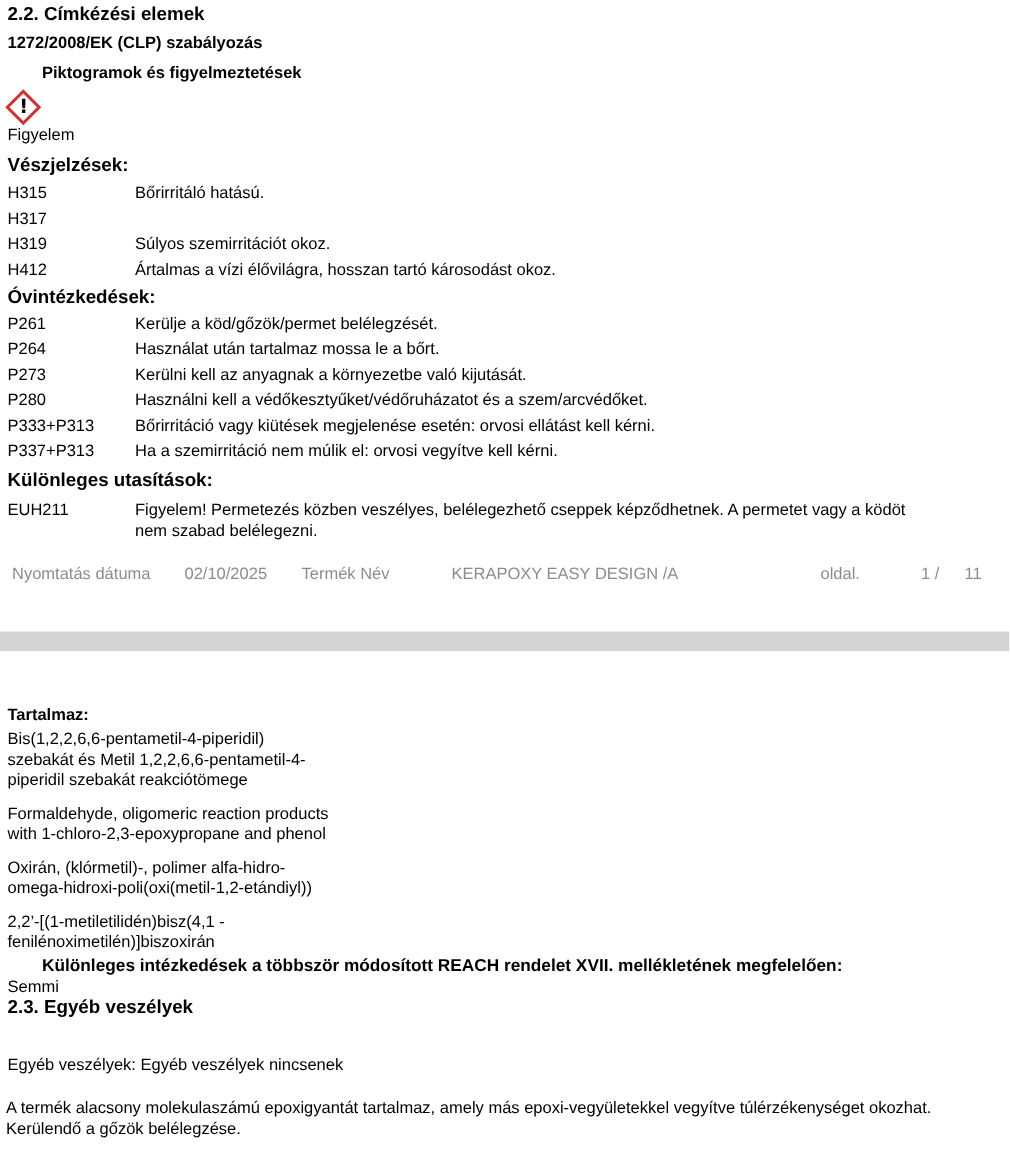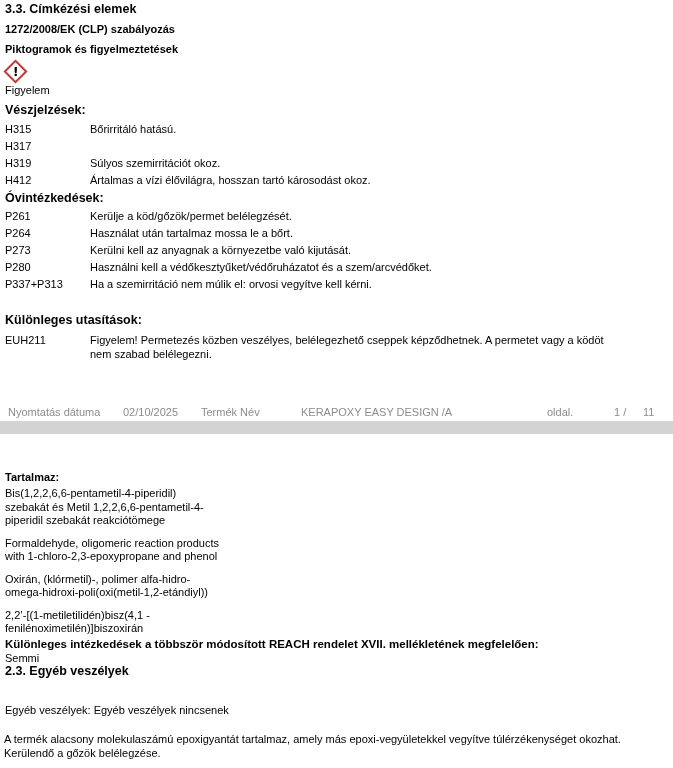--- a/index.html
+++ b/index.html
@@ -27,40 +27,40 @@
     border:2px solid #cc3333; background:#fff; transform:rotate(45deg);
     display:flex; align-items:center; justify-content:center;
   }
   .picto-glyph {
     transform:rotate(-45deg); font-weight:900; font-size:13px; line-height:1;
     font-family:"DejaVu Sans", sans-serif; color:#000;
   }
 
   
   .footer { position:absolute; left:0; top:377px; width:673px; height:14px; color:#8c8c8c; font-size:11px; }
-  .footer span { position:absolute; top:0; white-space:nowrap;margin-top:29px; }
+  .footer span { position:absolute; top:0; white-space:nowrap; }
 
   .band { position:absolute; left:0; top:421px; width:673px; height:13px; background:#d3d3d3; }
 
   .substances { position:absolute; left:5px; top:487px; width:420px; }
   .substances p { margin:0 0 9px 0; line-height:13.5px; white-space:pre-line; }
 
   .wrap520 { max-width:520px; }
   .note { position:absolute; left:4px; top:733px; width:664px; line-height:13.5px; }
   .indent { left:45px; }
   .nowrap { white-space:nowrap; }
 </style>
 </head>
 <body>
 
 <div class="page">
 
-  <div class="abs h-lg" style="top:2px;">3.3. Címkézési elemek</div>
+  <div class="abs h-lg" style="top:2px;">2.2. Címkézési elemek</div>
   <div class="abs h-sm" style="top:23px;">1272/2008/EK (CLP) szabályozás</div>
-  <div class="abs h-sm" style="top:43px;">Piktogramok és figyelmeztetések</div>
+  <div class="abs h-sm" style="top:43px;margin-left:23px;">Piktogramok és figyelmeztetések</div>
 
   <div class="picto-box">
     <div class="picto-diamond">
       <span class="picto-glyph">!</span>
     </div>
   </div>
   <div class="abs" style="top:84px;">Figyelem</div>
 
   <div class="abs h-lg" style="top:103px;">Vészjelzések:</div>
   <div class="rows" style="top:121px;">
@@ -93,20 +93,24 @@
     </div>
     <div class="stmt-row">
       <span class="code">P273</span>
       <span class="desc">Kerülni kell az anyagnak a környezetbe való kijutását.</span>
     </div>
     <div class="stmt-row">
       <span class="code">P280</span>
       <span class="desc">Használni kell a védőkesztyűket/védőruházatot és a szem/arcvédőket.</span>
     </div>
     <div class="stmt-row">
+      <span class="code">P333+P313</span>
+      <span class="desc">Bőrirritáció vagy kiütések megjelenése esetén: orvosi ellátást kell kérni.</span>
+    </div>
+    <div class="stmt-row">
       <span class="code">P337+P313</span>
       <span class="desc">Ha a szemirritáció nem múlik el: orvosi vegyítve kell kérni.</span>
     </div>
   </div>
 
   <div class="abs h-lg" style="top:313px;">Különleges utasítások:</div>
   <div class="rows tight" style="top:333px;">
     <div class="stmt-row">
       <span class="code">EUH211</span>
       <span class="desc wrap520">Figyelem! Permetezés közben veszélyes, belélegezhető cseppek képződhetnek. A permetet vagy a ködöt nem szabad belélegezni.</span>
@@ -131,19 +135,19 @@
 szebakát és Metil 1,2,2,6,6-pentametil-4-
 piperidil szebakát reakciótömege</p>
     <p>Formaldehyde, oligomeric reaction products
 with 1-chloro-2,3-epoxypropane and phenol</p>
     <p>Oxirán, (klórmetil)-, polimer alfa-hidro-
 omega-hidroxi-poli(oxi(metil-1,2-etándiyl))</p>
     <p>2,2’-[(1-metiletilidén)bisz(4,1 -
 fenilénoximetilén)]biszoxirán</p>
   </div>
 
-  <div class="abs h-md nowrap" style="top:638px;">Különleges intézkedések a többször módosított REACH rendelet XVII. mellékletének megfelelően:</div>
+  <div class="abs h-md nowrap" style="top:638px;margin-left:23px;">Különleges intézkedések a többször módosított REACH rendelet XVII. mellékletének megfelelően:</div>
   <div class="abs" style="top:652px;">Semmi</div>
   <div class="abs h-lg" style="top:664px;">2.3. Egyéb veszélyek</div>
   <div class="abs" style="top:704px;">Egyéb veszélyek: Egyéb veszélyek nincsenek</div>
   <div class="note">A termék alacsony molekulaszámú epoxigyantát tartalmaz, amely más epoxi-vegyületekkel vegyítve túlérzékenységet okozhat. Kerülendő a gőzök belélegzése.</div>
 
 </div>
 
 </body></html>

